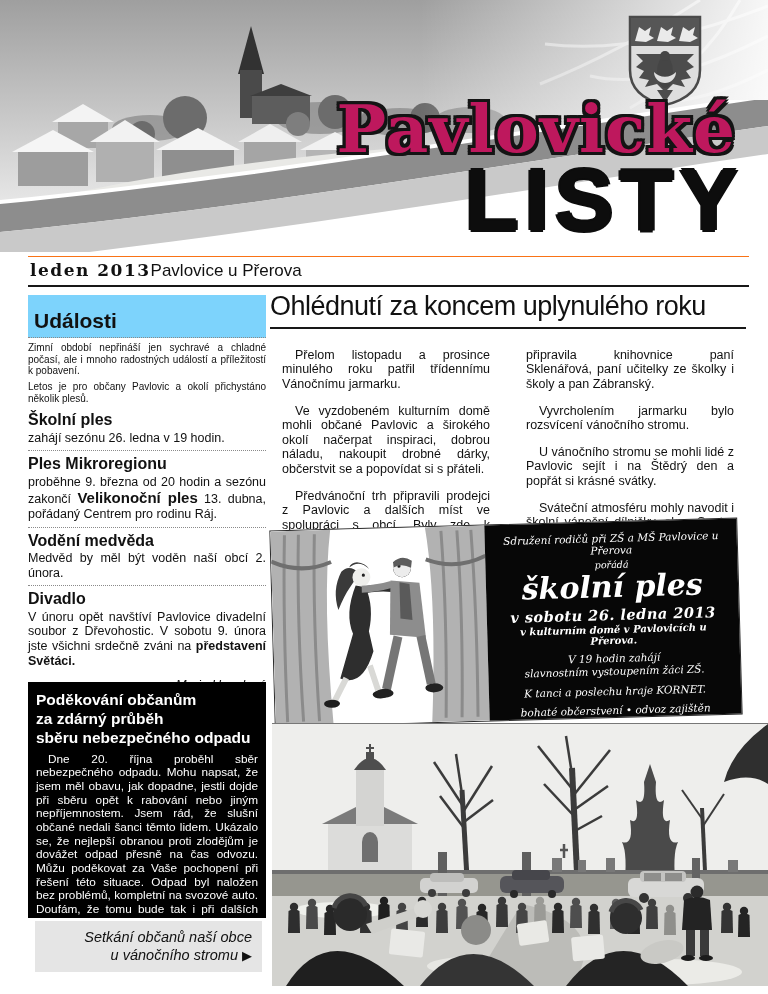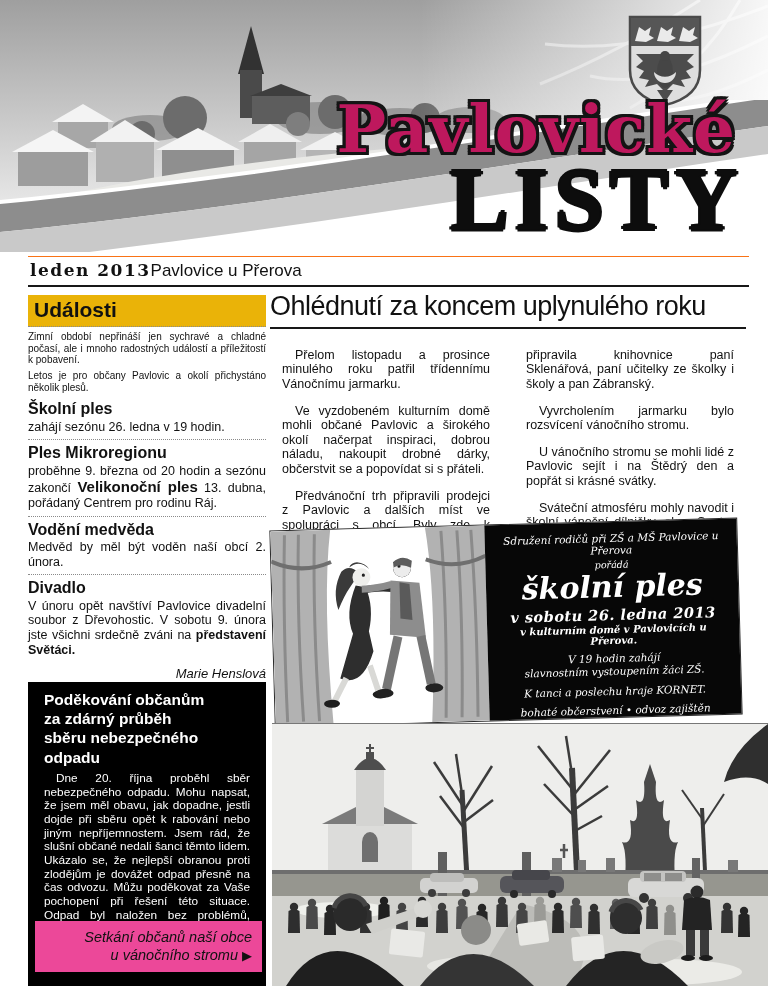--- a/index.html
+++ b/index.html
@@ -9,51 +9,51 @@
   
   .masthead{position:absolute;left:0;top:0;width:768px;height:252px;}
   .masthead svg{display:block;}
   .mast-photo{position:absolute;left:0;top:0;}
   .mast-swoosh{position:absolute;left:0;top:100px;}
   .crest{position:absolute;left:627px;top:14px;}
   .title-top{position:absolute;right:32px;top:96px;font-family:"DejaVu Serif",serif;
     font-weight:700;font-size:66px;line-height:1;color:#be185d;letter-spacing:1px;
     text-shadow:-3px -3px 0 #141414,3px -3px 0 #141414,-3px 3px 0 #141414,3px 3px 0 #141414,
                 0 -3px 0 #141414,0 3px 0 #141414,-3px 0 0 #141414,3px 0 0 #141414;}
-  .title-main{position:absolute;right:24px;top:156px;font-family:Liberation Serif, serif;
+  .title-main{position:absolute;right:24px;top:156px;font-family:Liberation Sans, sans-serif;
     font-weight:700;font-size:88px;line-height:1;color:#0d0d0d;letter-spacing:6px;
     text-shadow:2px 0 0 #0d0d0d,-2px 0 0 #0d0d0d,0 2px 0 #0d0d0d,0 -2px 0 #0d0d0d;}
 
   
   .dateline{position:absolute;left:28px;top:256px;width:717px;display:flex;
     justify-content:flex-start;align-items:baseline;border-top:1px solid #f97316;
     border-bottom:2px solid #181818;padding:3px 2px 4px 2px;}
   .dateline .issue{font-family:"DejaVu Serif",serif;font-weight:700;font-size:17px;letter-spacing:1.5px;}
   .dateline .place{font-family:Liberation Sans, sans-serif;font-size:17px;}
 
   
   .events{position:absolute;left:28px;top:295px;width:238px;}
-  .ev-heading{background:#eab308;font-weight:700;font-size:21px;padding:3px 6px 4px 6px;
+  .ev-heading{background:#7dd3fc;font-weight:700;font-size:21px;padding:14px 6px 4px 6px;
     border-bottom:1px dotted #8a8a8a;}
   .ev-intro p{margin:4px 0 3px 0;font-size:10px;line-height:1.17;text-align:justify;}
   .ev-item{padding:2px 0 5px 0;}
   .ev-item.sep{border-top:1px dotted #8a8a8a;}
   .ev-head{font-size:16px;font-weight:700;line-height:1.15;margin:2px 0 1px 0;}
   .ev-head .prefix{font-size:12.5px;font-weight:400;}
   .ev-body{font-size:12.5px;line-height:1.17;text-align:justify;margin:0;}
   .ev-body .big-bold{font-weight:700;font-size:15px;}
   .ev-body .bold{font-weight:700;}
   .ev-sign{font-size:13px;font-style:italic;text-align:right;margin-top:4px;}
 
-  .thanks{position:absolute;left:28px;top:682px;width:238px;height:304px;background:#000;
-    color:#fff;padding:8px 16px;box-sizing:border-box;overflow:hidden;}
+  .thanks{position:absolute;left:28px;top:682px;width:238px;height:236px;background:#000;
+    color:#fff;padding:8px 8px;box-sizing:border-box;overflow:hidden;}
   .thanks h2{margin:0 0 5px 0;font-size:15.5px;line-height:1.24;font-weight:700;}
   .thanks p{margin:0;font-size:11.8px;line-height:1.16;text-align:justify;text-indent:12px;}
 
-  .caption{position:absolute;left:35px;top:921px;width:227px;background:#ec4899;
+  .caption{position:absolute;left:35px;top:921px;width:227px;background:#e5e5e5;
     padding:7px 10px 8px 8px;box-sizing:border-box;text-align:right;font-style:italic;
     font-size:14.5px;line-height:1.25;z-index:5;}
   .caption .arrow{font-style:normal;font-size:13px;letter-spacing:0;}
 
   
   .article{position:absolute;left:270px;top:292px;width:476px;}
   .article h1{margin:0;font-size:27px;font-weight:400;letter-spacing:-0.5px;line-height:1.1;
     border-bottom:2px solid #181818;padding-bottom:5px;}
   .article-cols{display:flex;gap:12px;margin-top:7px;}
   .acol{width:232px;}

